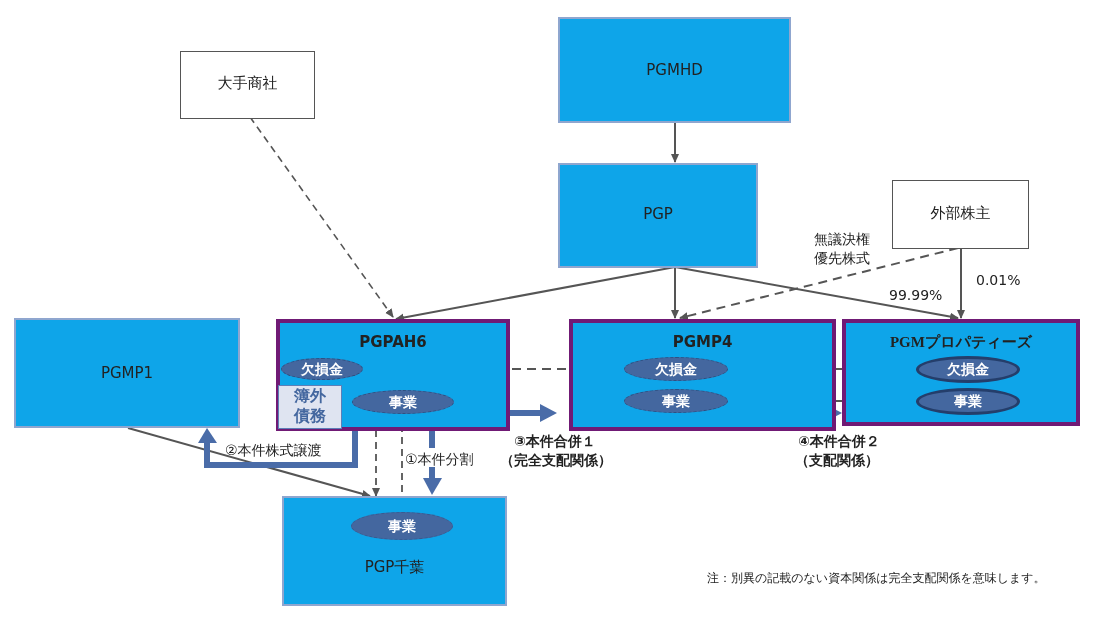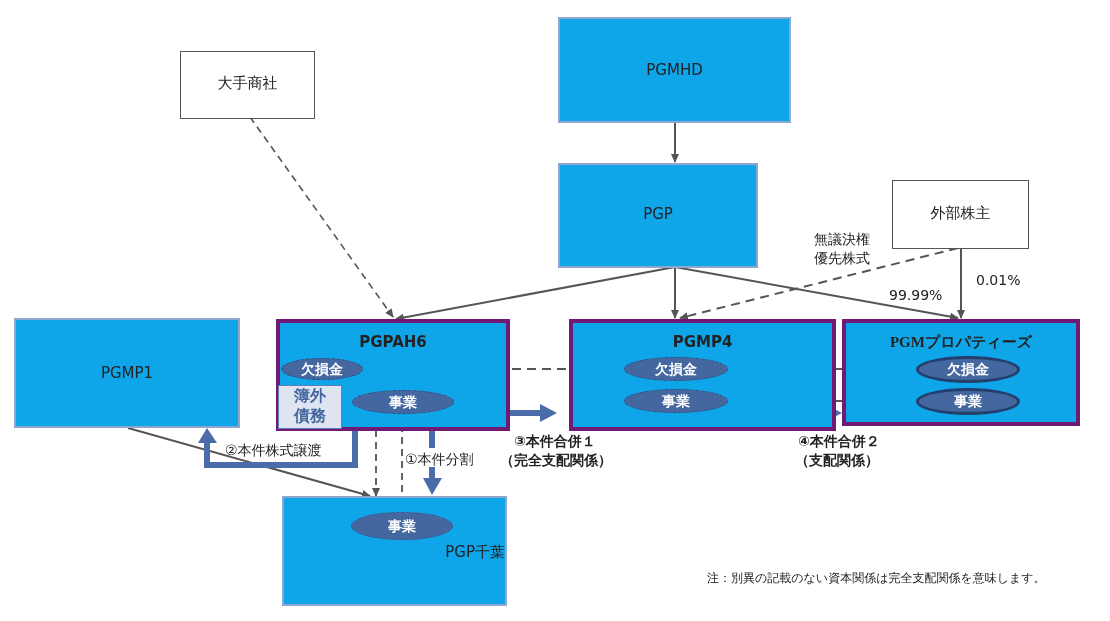--- a/index.html
+++ b/index.html
@@ -103,21 +103,21 @@
 <div class="ell dash" style="left:624px;top:357px;width:104px;height:24px;line-height:22px;">欠損金</div>
 <div class="ell dash" style="left:624px;top:389px;width:104px;height:24px;line-height:22px;">事業</div>
 
 <div class="box thick" style="left:842px;top:319px;width:238px;height:107px;font-family:Liberation Serif, serif;">
   <div class="lbl bold" style="top:10px;">PGMプロパティーズ</div>
 </div>
 <div class="ell solid" style="left:916px;top:356px;width:104px;height:27px;line-height:21px;">欠損金</div>
 <div class="ell solid" style="left:916px;top:388px;width:104px;height:27px;line-height:21px;">事業</div>
 
 <div class="box" style="left:282px;top:496px;width:225px;height:110px;">
-  <div class="lbl" style="top:45px;text-align:right;">PGP千葉</div>
+  <div class="lbl" style="top:60px;">PGP千葉</div>
 </div>
 <div class="ell dash" style="left:351px;top:512px;width:102px;height:28px;line-height:26px;border-color:#3a5a90;">事業</div>
 
 <div class="txt" style="left:225px;top:442px;">②本件株式譲渡</div>
 <div class="txt" style="left:405px;top:451px;">①本件分割</div>
 <div class="txt bold" style="left:514px;top:433px;">③本件合併１</div>
 <div class="txt bold" style="left:500px;top:452px;">（完全支配関係）</div>
 <div class="txt bold" style="left:798px;top:433px;">④本件合併２</div>
 <div class="txt bold" style="left:795px;top:452px;">（支配関係）</div>
 

